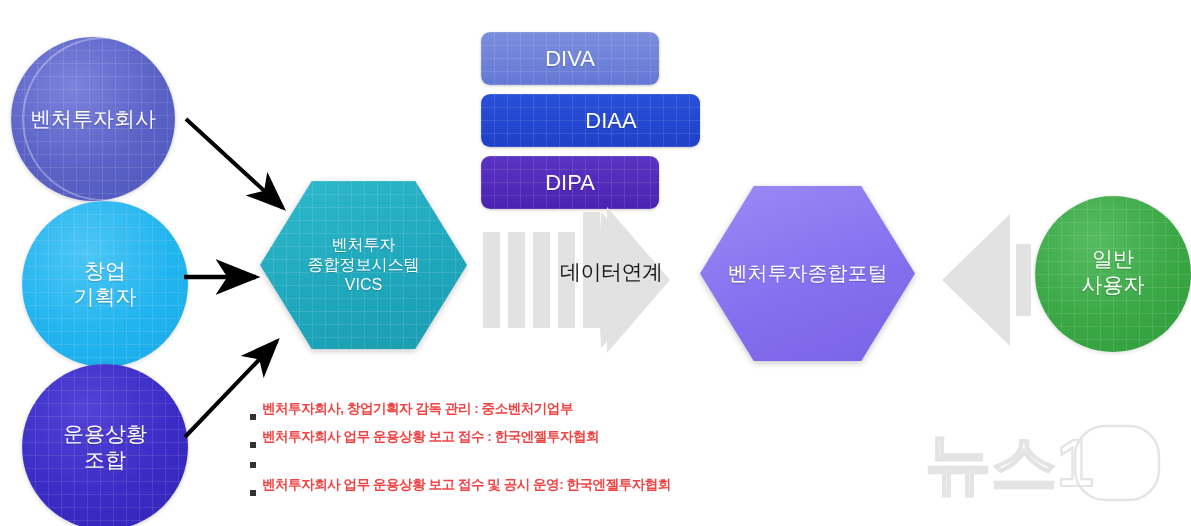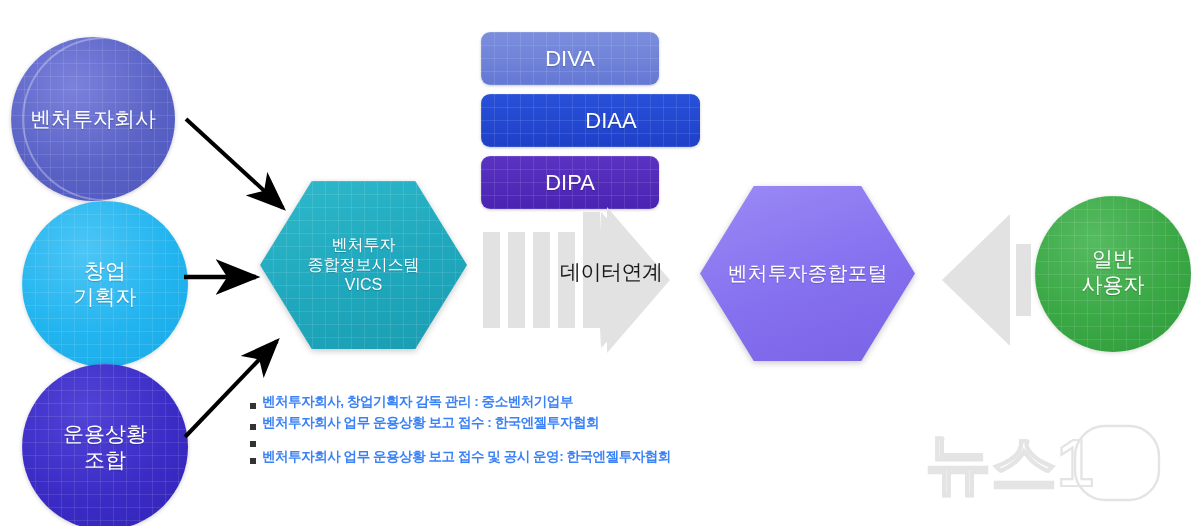--- a/index.html
+++ b/index.html
@@ -68,22 +68,22 @@
 
   
   #arrows{position:absolute;left:0;top:0;width:1191px;height:526px;pointer-events:none;}
 
   
   #dl-label{position:absolute;left:560px;top:258px;font-size:21px;font-weight:400;color:#1a1a1a;
       letter-spacing:-.5px;white-space:nowrap;z-index:6;}
 
   
   #bullets{position:absolute;left:250px;top:392px;width:500px;z-index:5;}
-  .bullet{display:flex;align-items:center;font-size:13.5px;font-weight:700;color:#3b82f6;
-      line-height:1.55;letter-spacing:-.45px;white-space:nowrap;}
+  .bullet{display:flex;align-items:flex-end;font-size:13.5px;font-weight:700;color:#ef4444;
+      line-height:1.55;letter-spacing:-.45px;white-space:nowrap;margin-top:7px;}
   .bullet .bdot{display:inline-block;width:6px;height:6px;background:#333;margin:7px 6px 0 0;flex:0 0 auto;}
 
   
   #wm{position:absolute;left:925px;top:424px;width:245px;height:80px;z-index:7;}
 </style>
 </head>
 <body>
 
 <div id="stage">
 

